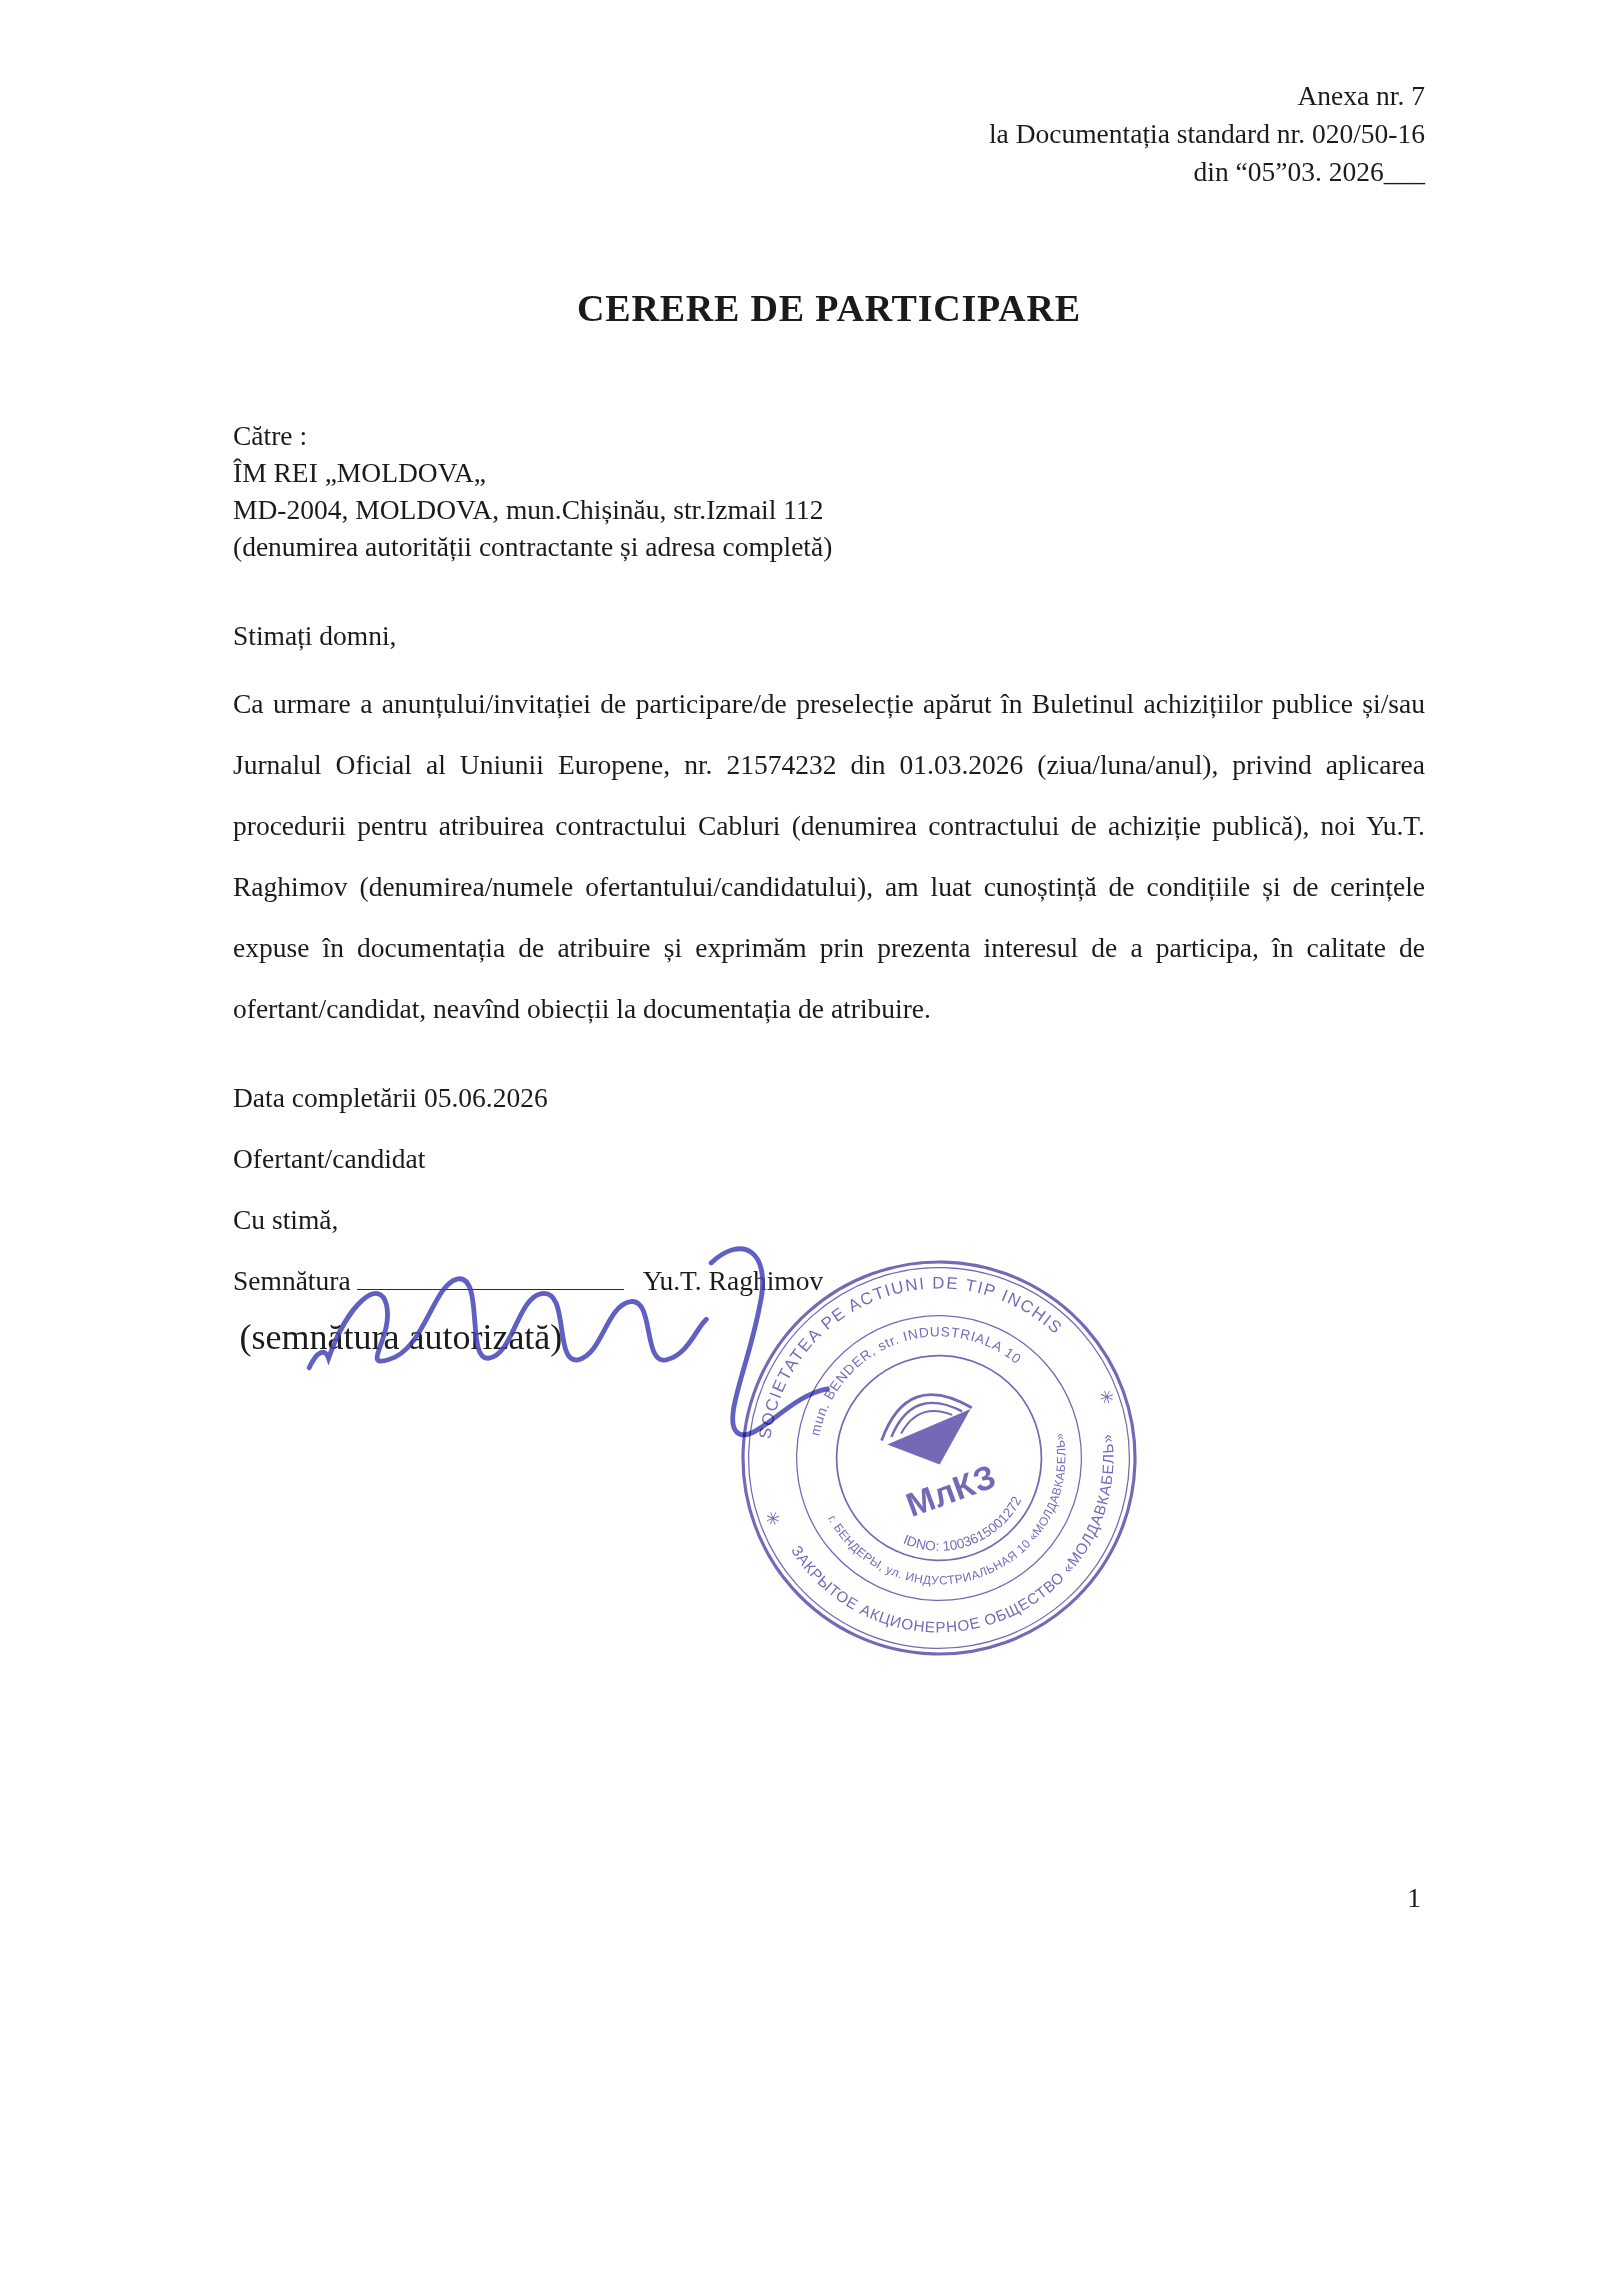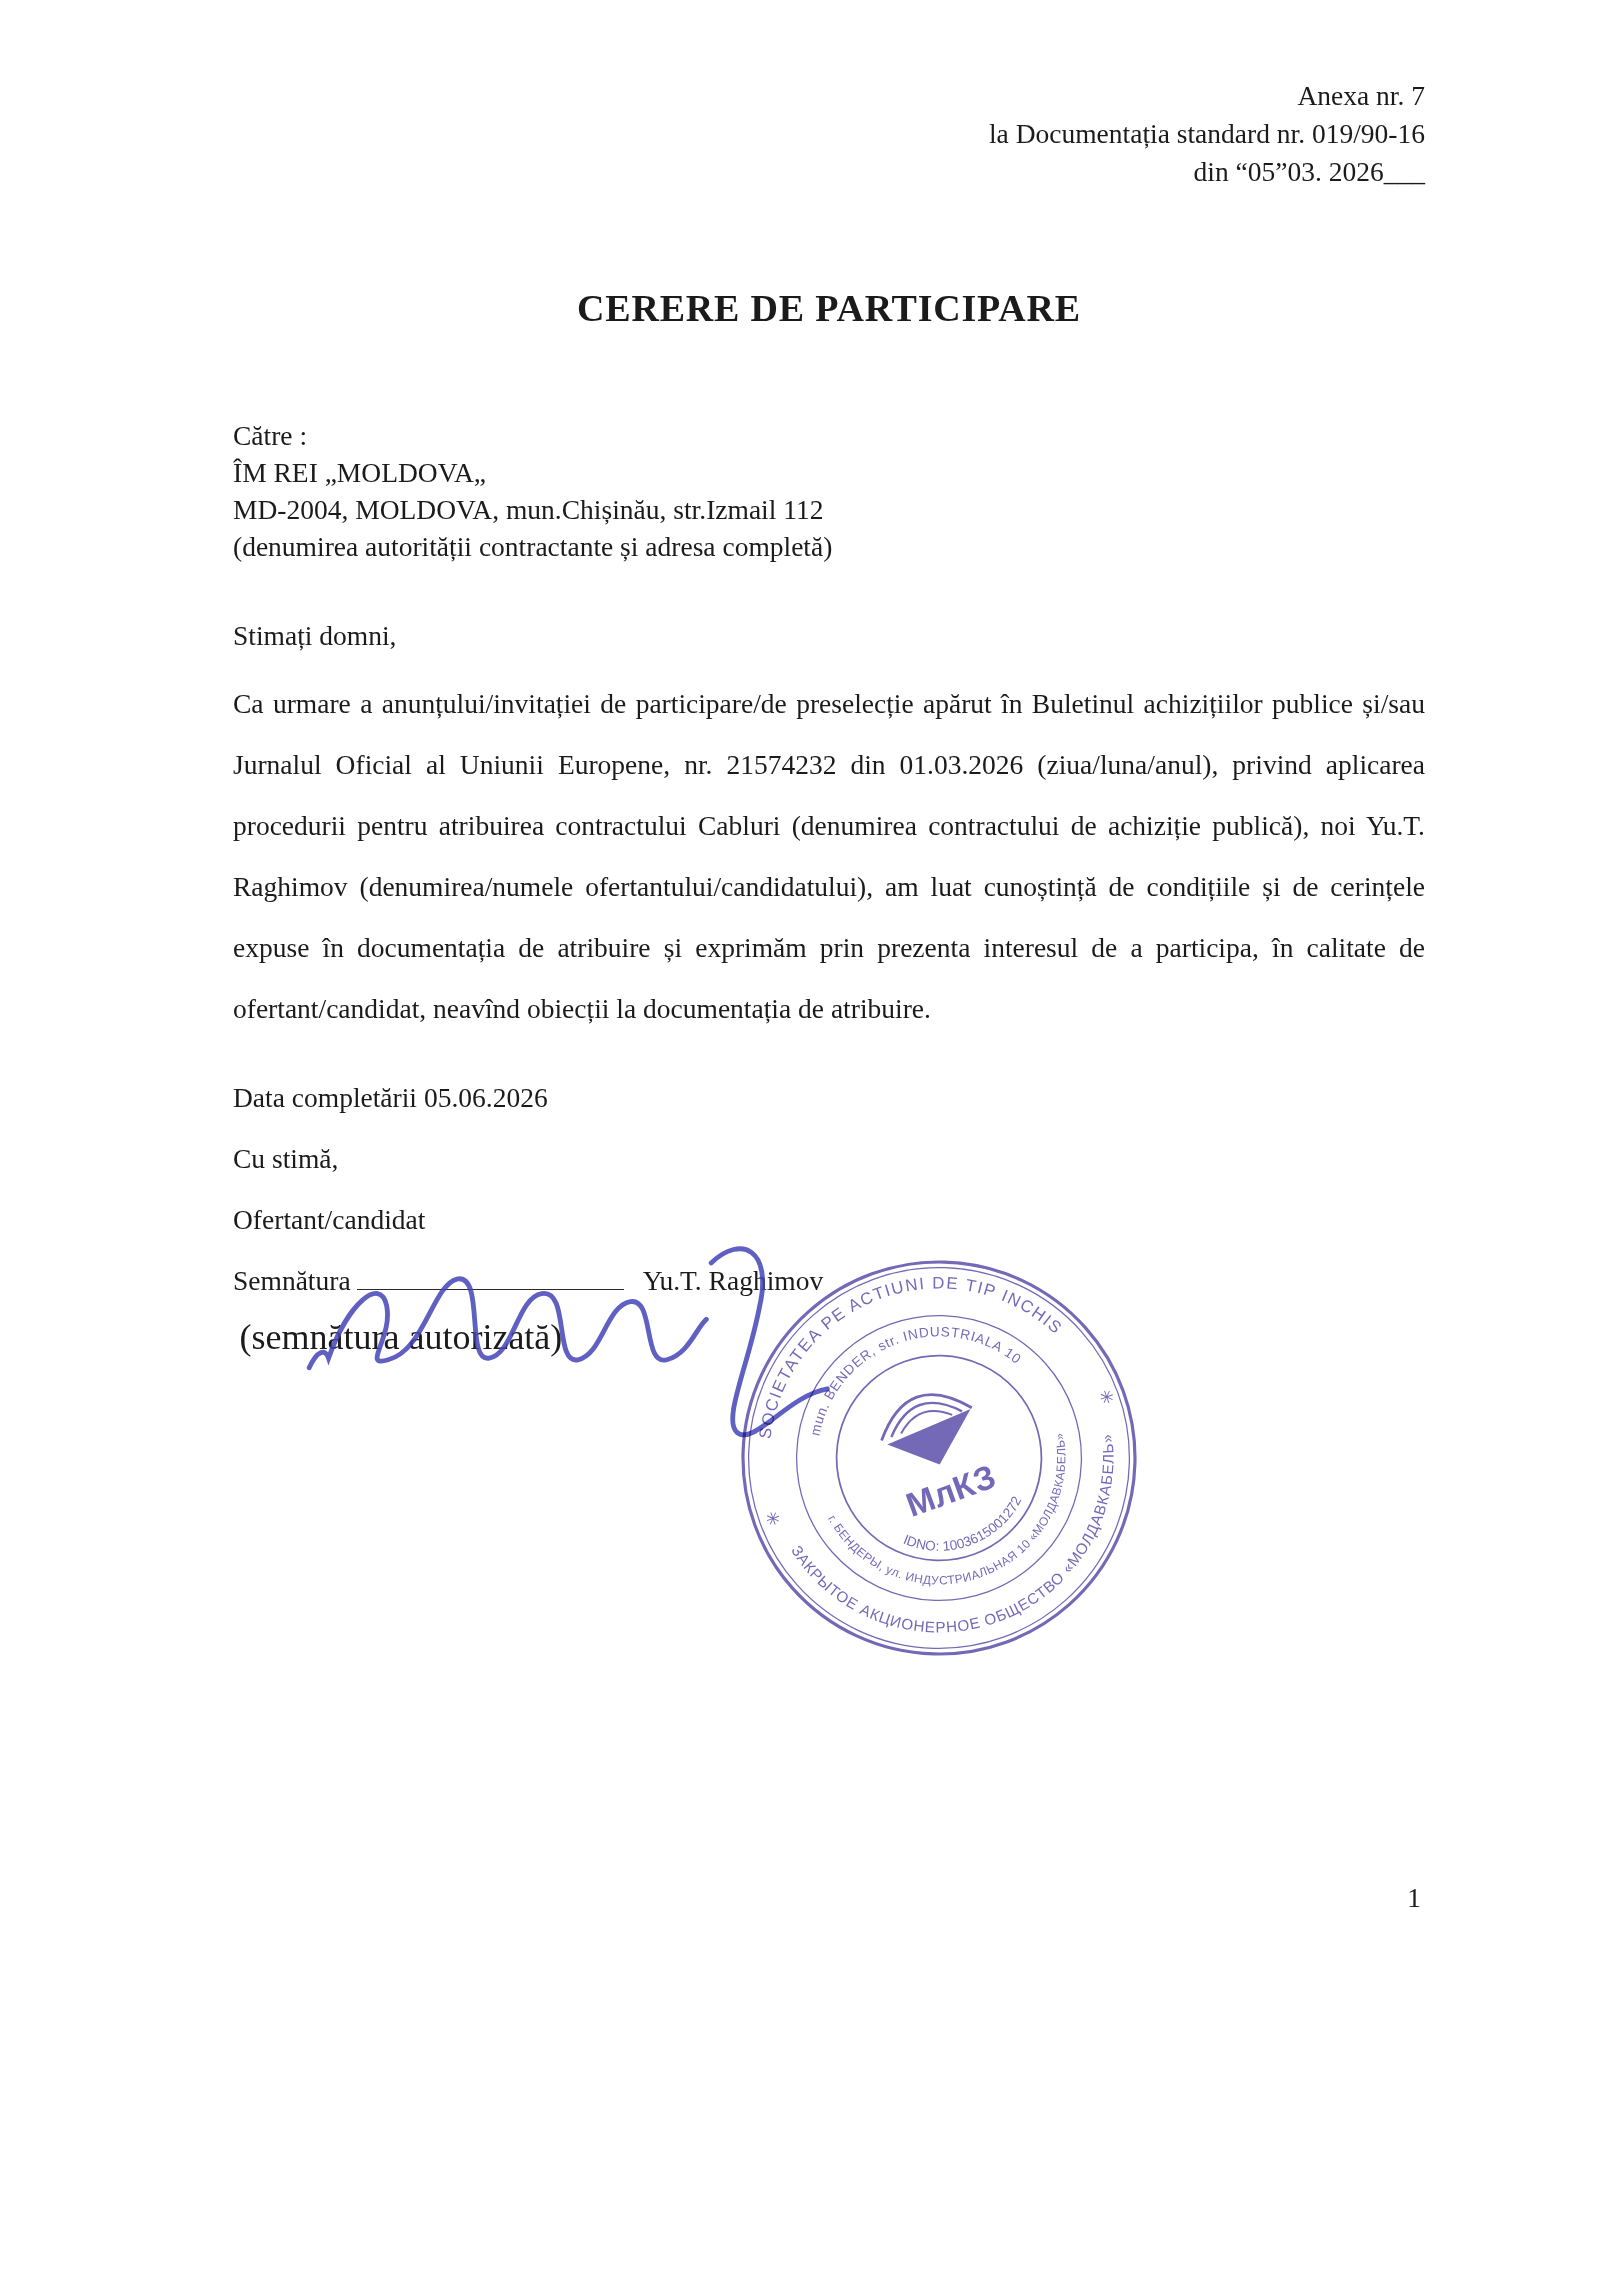--- a/index.html
+++ b/index.html
@@ -105,40 +105,40 @@
   .stamp-ink text { font-family: "Liberation Sans", "DejaVu Sans", sans-serif; }
 </style>
 </head>
 <body>
 
 <div class="page">
   <div class="content">
 
     <div class="doc-header">
       <div>Anexa nr. 7</div>
-      <div>la Documentația standard nr. 019/90-16</div>
+      <div>la Documentația standard nr. 020/50-16</div>
       <div>din “05”03. 2026___</div>
     </div>
 
     <div class="doc-title">CERERE DE PARTICIPARE</div>
 
     <div class="addressee">
       <div>Către :</div>
       <div>ÎM REI „MOLDOVA„</div>
       <div>MD-2004, MOLDOVA, mun.Chișinău, str.Izmail 112</div>
       <div>(denumirea autorității contractante și adresa completă)</div>
     </div>
 
     <div class="salutation">Stimați domni,</div>
 
     <div class="body-par">Ca urmare a anunțului/invitației de participare/de preselecție apărut în Buletinul achizițiilor publice și/sau Jurnalul Oficial al Uniunii Europene,  nr.  21574232  din 01.03.2026 (ziua/luna/anul),  privind aplicarea procedurii pentru atribuirea contractului Cabluri (denumirea contractului de achiziție publică),  noi Yu.T. Raghimov  (denumirea/numele ofertantului/candidatului),  am  luat  cunoștință  de  condițiile  și  de  cerințele  expuse  în documentația de atribuire și exprimăm  prin prezenta interesul de a participa, în calitate de ofertant/candidat,  neavînd obiecții la documentația de atribuire.</div>
 
     <div class="meta-line meta-first">Data completării 05.06.2026</div>
+    <div class="meta-line">Ofertant/candidat</div>
     <div class="meta-line">Cu stimă,</div>
-    <div class="meta-line">Ofertant/candidat</div>
 
     <div class="meta-line">
       <span>Semnătura</span>
       <span class="sig-underline"></span>
       <span class="sig-name">Yu.T. Raghimov</span>
     </div>
 
     <div class="sig-note">(semnătura autorizată)</div>
   </div>
 

